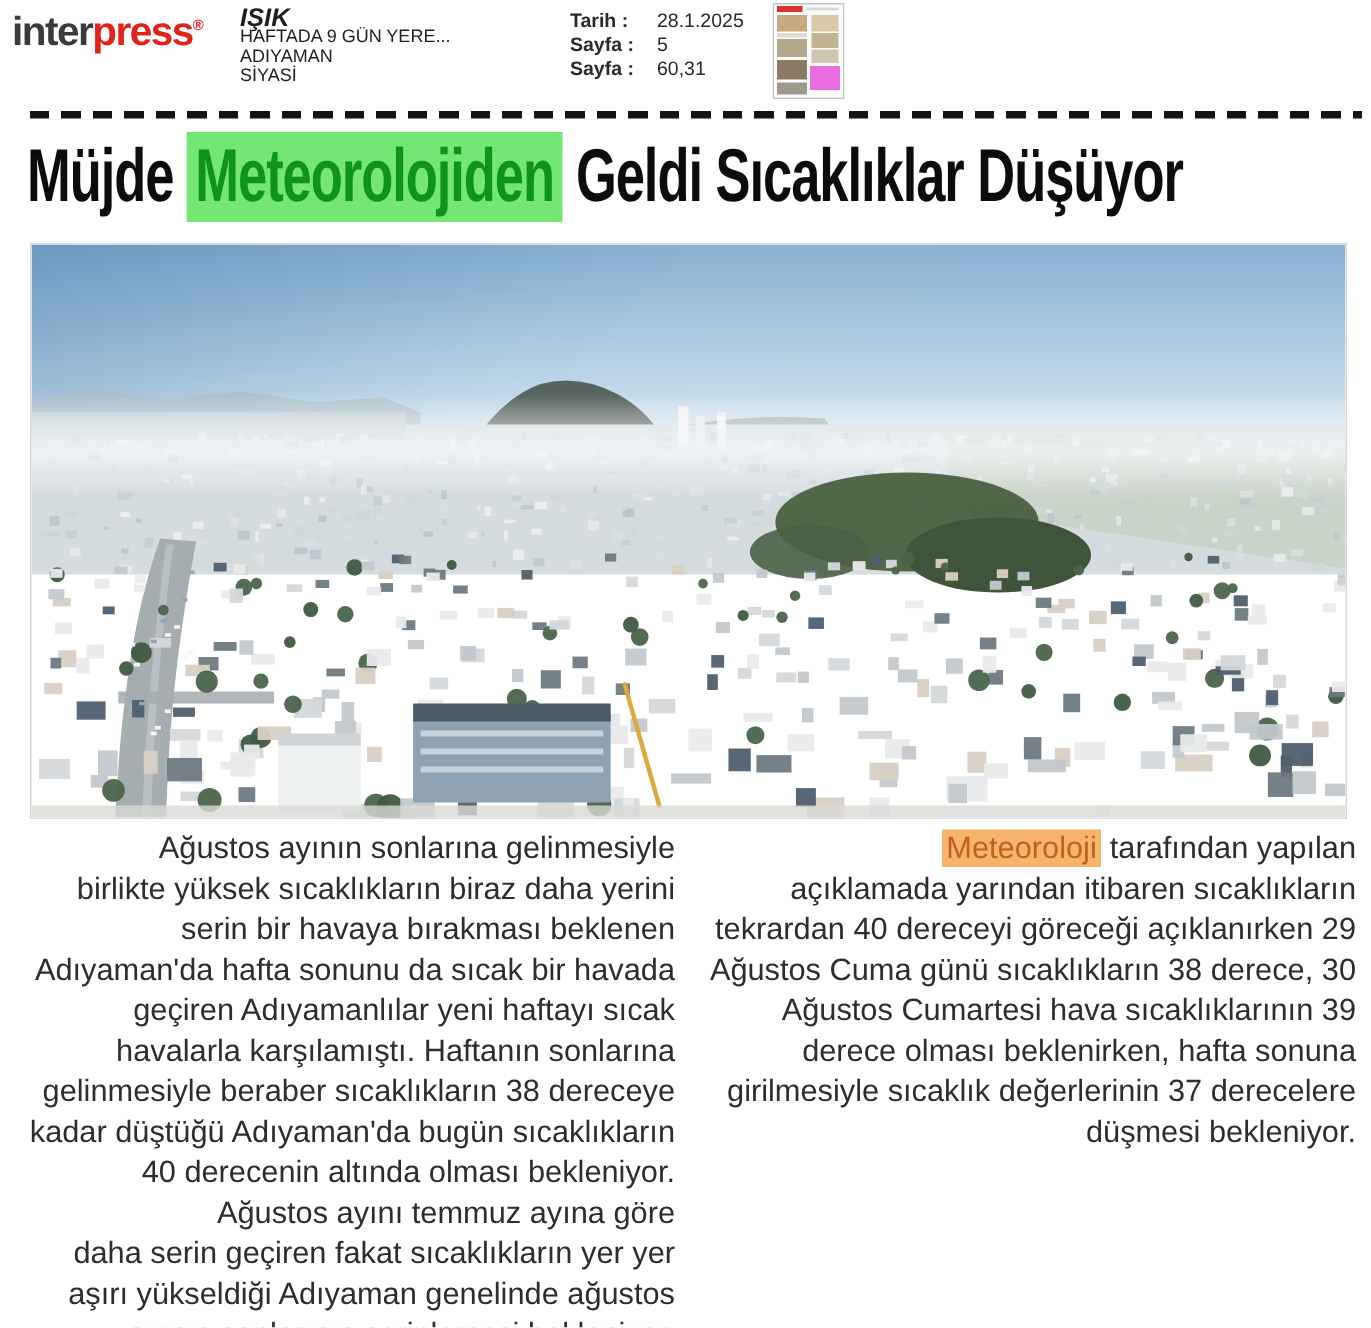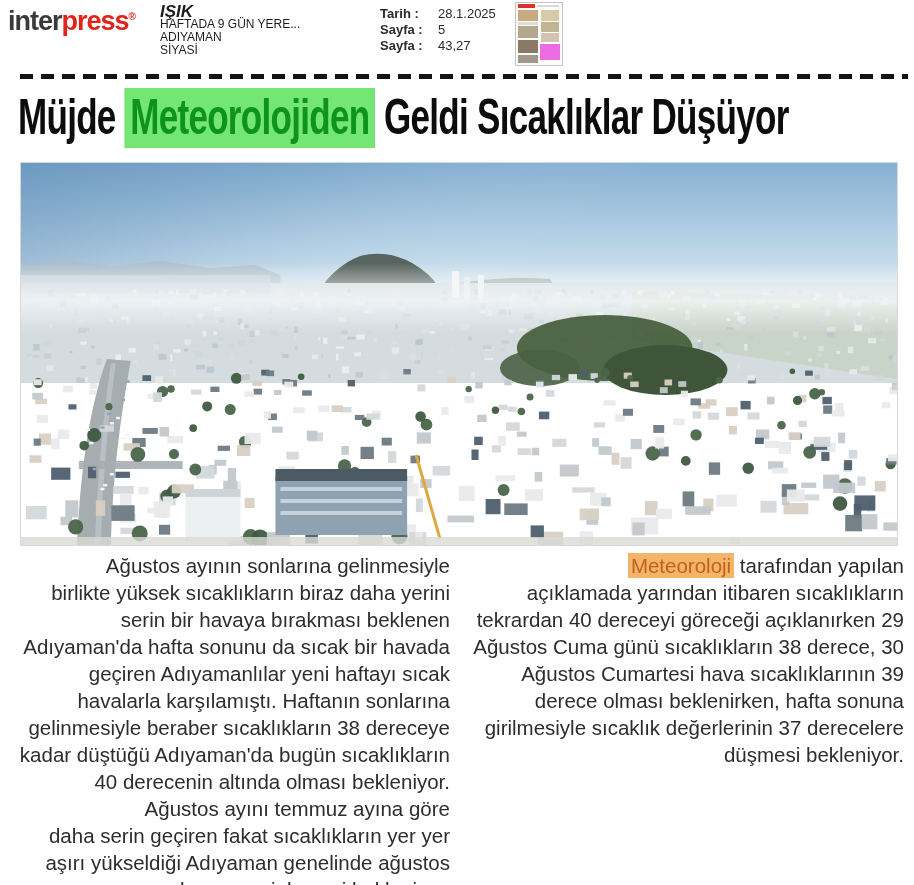--- a/index.html
+++ b/index.html
@@ -63,21 +63,21 @@
       <div class="meta-row">
         <span class="meta-label">Tarih :</span>
         <span>28.1.2025</span>
       </div>
       <div class="meta-row">
         <span class="meta-label">Sayfa :</span>
         <span>5</span>
       </div>
       <div class="meta-row">
         <span class="meta-label">Sayfa :</span>
-        <span>43,27</span>
+        <span>60,31</span>
       </div>
     </div>
 
     <div class="thumb">
       <svg width="48" height="64" viewBox="0 0 48 64">
         <rect x="0.5" y="0.5" width="47" height="63" fill="#fcfcfb" stroke="#c4c4c4"></rect>
         <rect x="3" y="2" width="17" height="4" fill="#d8312a"></rect>
         <rect x="22" y="3" width="22" height="2" fill="#d9d9d9"></rect>
         <rect x="3" y="8" width="20" height="11" fill="#c9a97e"></rect>
         <rect x="3" y="20" width="20" height="3" fill="#e0ddd6"></rect>

